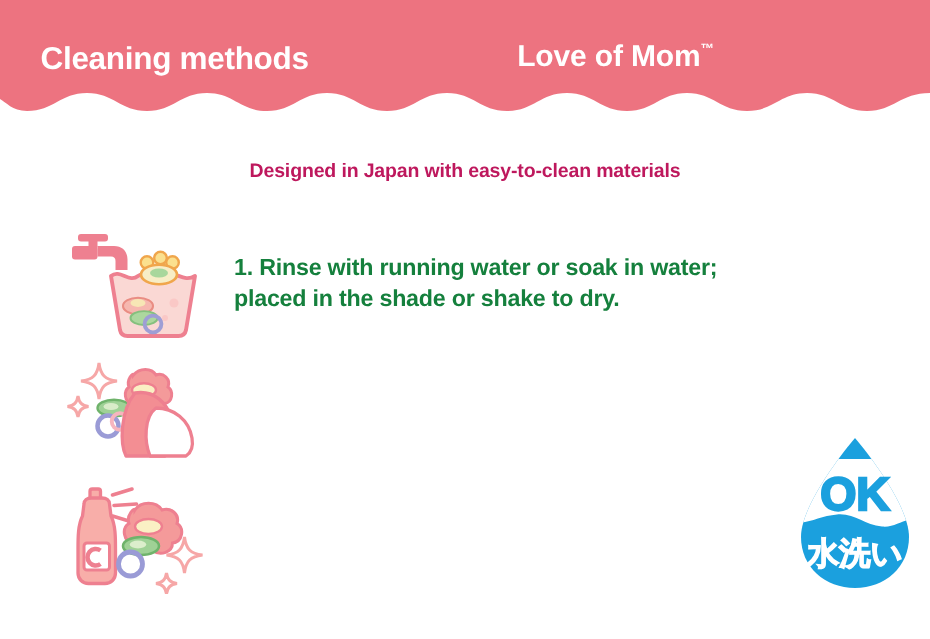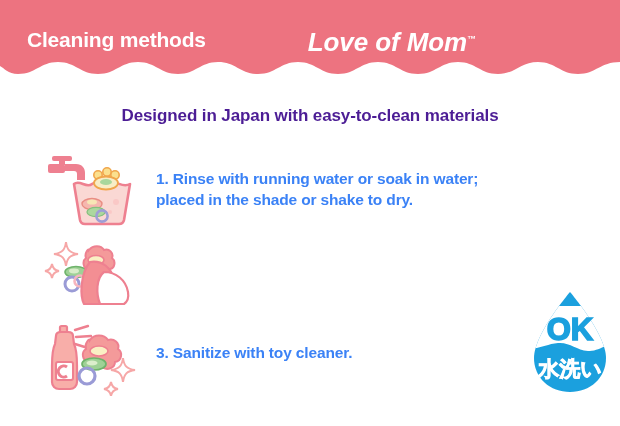--- a/index.html
+++ b/index.html
@@ -42,44 +42,43 @@
     white-space: nowrap;
   }
   #brand-wrap {
     position: absolute;
     right: 16px;
     top: 27px;
     white-space: nowrap;
     color: #ffffff;
   }
   #brand-name {
-    font-size: 26px;
+    font-size: 20px;
     font-weight: bold;
     letter-spacing: -0.1px;
     font-family: "Liberation Sans", sans-serif;
-    font-style: italic;
   }
   #brand-tm {
     font-size: 9px;
     font-weight: bold;
     vertical-align: super;
     position: relative;
     top: -3px;
     left: 0px;
   }
 
   
   #subtitle {
     position: absolute;
     left: 0;
     top: 106px;
     width: 620px;
     text-align: center;
-    color: #4c1d95;
-    font-size: 17px;
+    color: #be185d;
+    font-size: 13px;
     font-weight: bold;
     letter-spacing: -0.1px;
     font-family: "Liberation Sans", sans-serif;
   }
 
   
   .step-row {
     position: absolute;
     left: 0;
     width: 620px;
@@ -90,21 +89,21 @@
   #step-row-1 { top: 236px; }
   #step-row-2 { top: 320px; }
 
   .step-icon {
     width: 96px;
     margin-left: 44px;
     flex: 0 0 auto;
   }
   .step-text {
     margin-left: 16px;
-    color: #3b82f6;
+    color: #15803d;
     font-size: 15.5px;
     font-weight: bold;
     line-height: 21px;
     letter-spacing: -0.15px;
     font-family: "Liberation Sans", sans-serif;
     flex: 1 1 auto;
     white-space: pre-line;
   }
   #step-text-0 { padding-top: 18px; }
   #step-text-1 { padding-top: 26px; }
@@ -245,21 +244,20 @@
         <ellipse cx="48" cy="43" rx="5.5" ry="2.6" fill="#DCEECC"></ellipse>
         <circle cx="43" cy="56" r="8" fill="none" stroke="#9A9BD6" stroke-width="3.2"></circle>
       </g>
 
       <g fill="none" stroke="#F6A7A7" stroke-width="2">
         <path d="M79,38 C80,46 83,49 91,50 C83,51 80,54 79,62 C78,54 75,51 67,50 C75,49 78,46 79,38 Z"></path>
         <path d="M67,62 C67.7,66.5 69.5,68.3 74,69 C69.5,69.7 67.7,71.5 67,76 C66.3,71.5 64.5,69.7 60,69 C64.5,68.3 66.3,66.5 67,62 Z"></path>
       </g>
     </svg>
   </div>
-  <div class="step-text" id="step-text-2">3. Sanitize with toy cleaner.</div>
 </div>
 
 <div id="ok-badge">
   <svg viewBox="0 0 104 112" width="104" height="112">
     <defs>
       <clipPath id="dropClip">
         <path d="M52,4 C52,4 88,46 88,70 C88,90 72,104 52,104 C32,104 16,90 16,70 C16,46 52,4 52,4 Z"></path>
       </clipPath>
     </defs>
 

